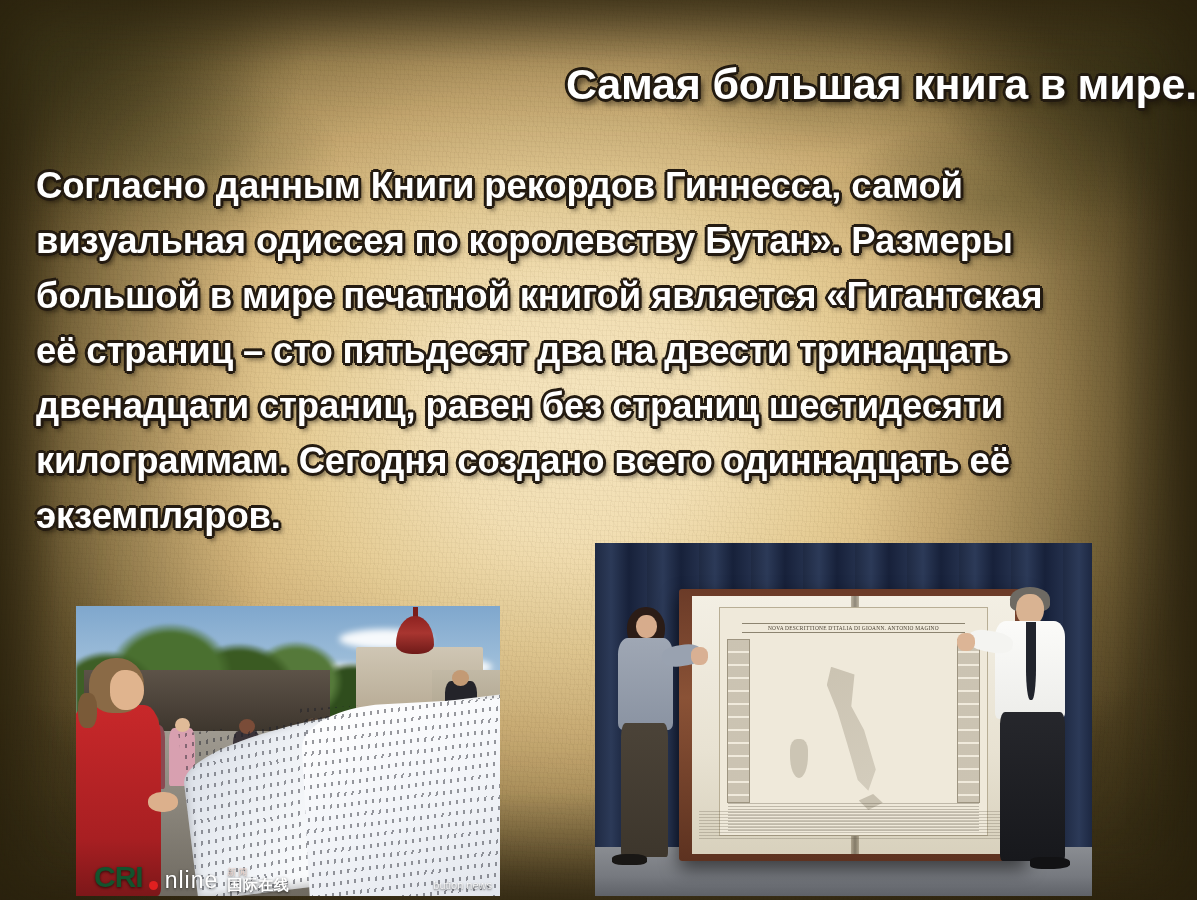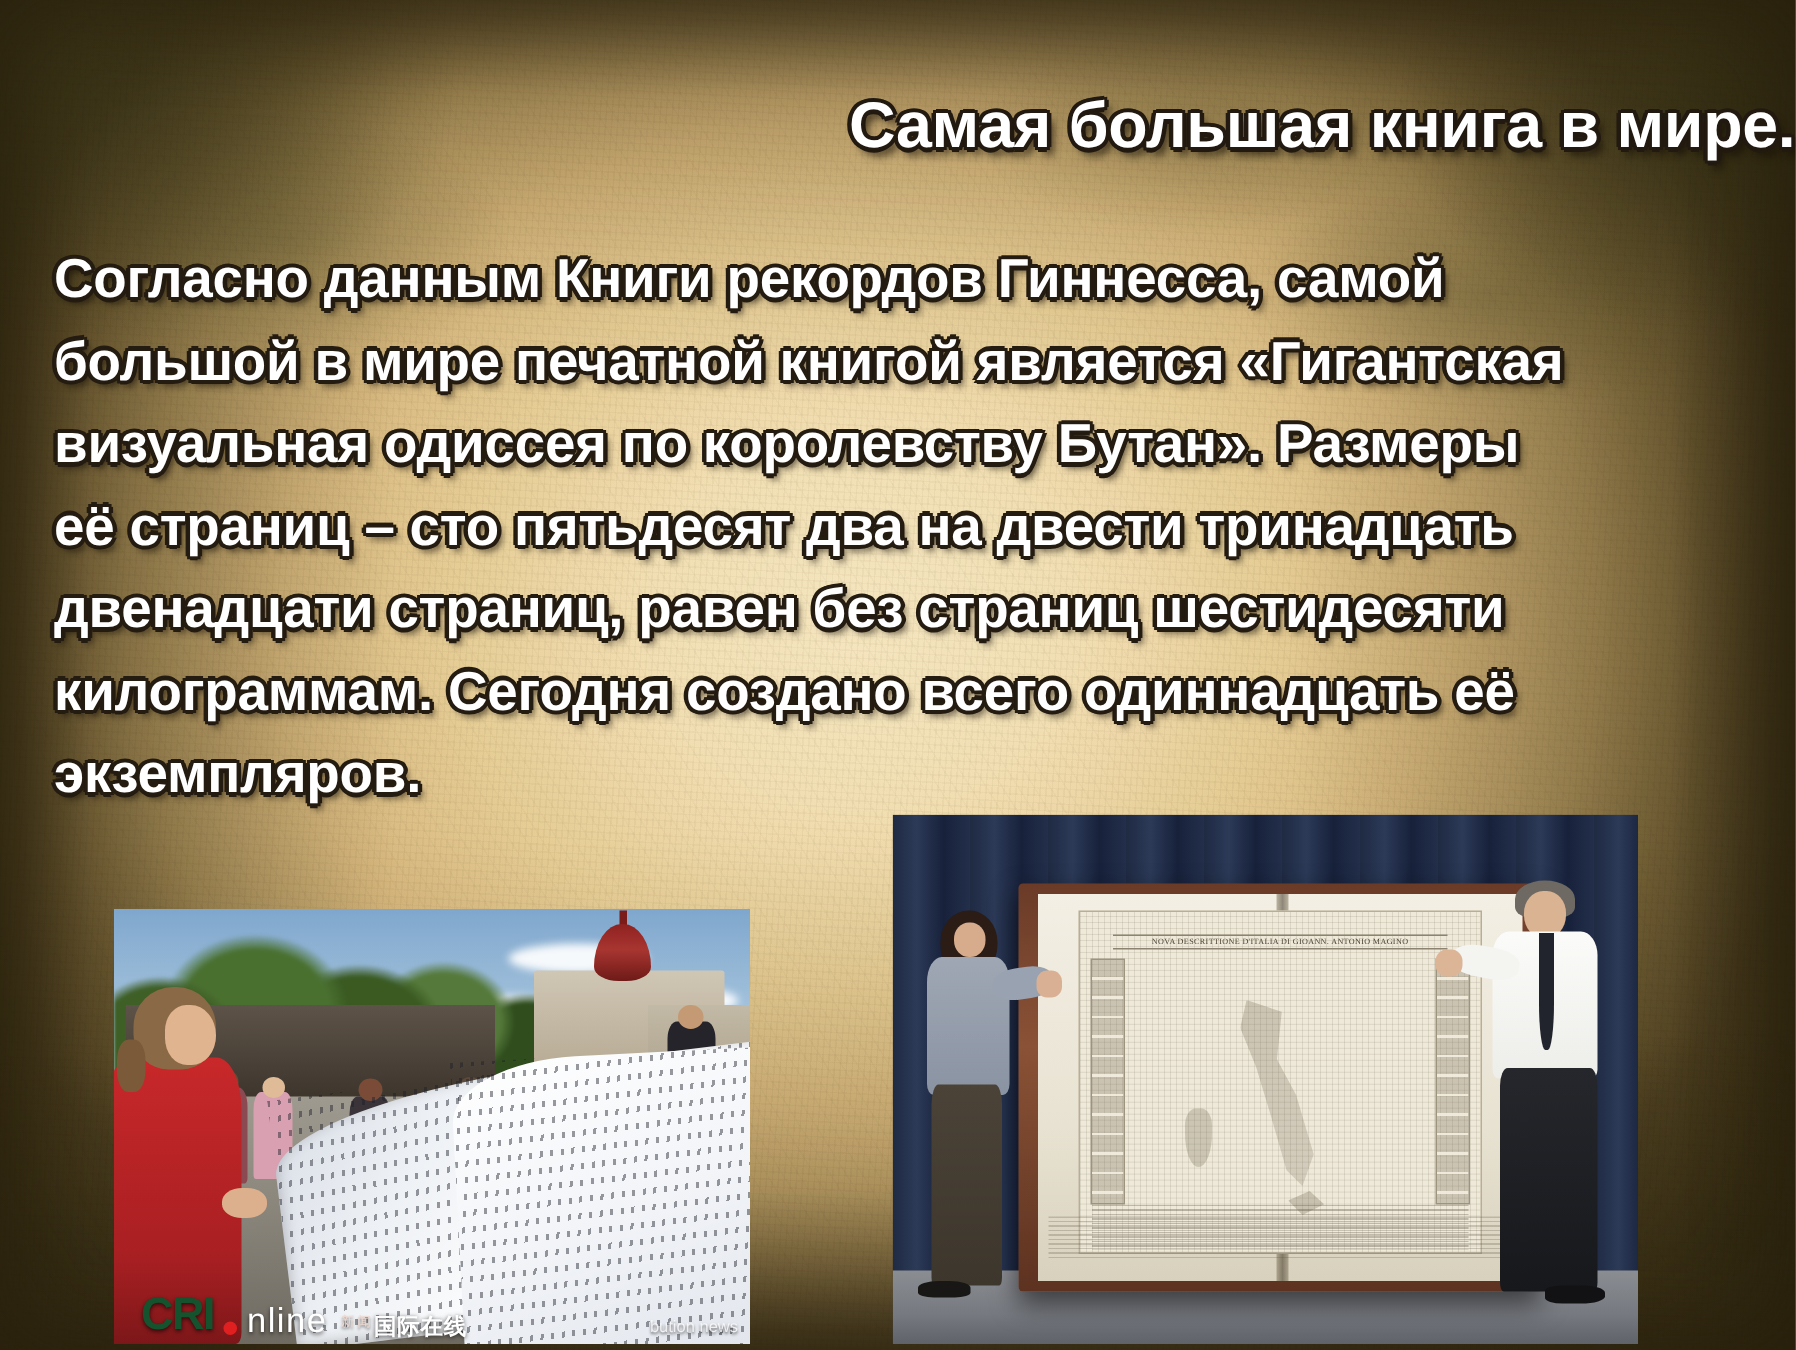--- a/index.html
+++ b/index.html
@@ -228,21 +228,21 @@
   .wm-dot {
     display: inline-block; width: 9px; height: 9px; border-radius: 50%;
     background: #e02020; margin: 0 2px 2px 1px;
   }
   .wm-online {
     font-size: 23px; color: #ffffff; line-height: 1; letter-spacing: 1px;
     text-shadow: 0 1px 3px rgba(0,0,0,0.65);
     text-align: center;
   }
   .wm-cn {
-    display: flex; flex-direction: row; align-items: flex-start;
+    display: flex; flex-direction: column; align-items: flex-start;
     margin-left: 4px; line-height: 1;
   }
   .wm-cn-top {
     font-size: 9px; color: #f0d9d0; letter-spacing: 2px;
     text-shadow: 0 1px 2px rgba(0,0,0,0.6);
   }
   .wm-cn-big {
     font-size: 15px; font-weight: bold; color: #ffffff; letter-spacing: 0.5px;
     text-shadow: 0 1px 3px rgba(0,0,0,0.7);
   }
@@ -417,22 +417,22 @@
   <div class="bg-vert"></div>
   <div class="bg-horz"></div>
   <div class="bg-stains"></div>
   <div class="bg-grain"></div>
   <div class="bg-edge"></div>
 
   <div class="title">Самая большая книга в мире.</div>
 
   <div class="body-text">
     <span class="ln">Согласно данным Книги рекордов Гиннесса, самой</span>
+    <span class="ln">визуальная одиссея по королевству Бутан». Размеры</span>
     <span class="ln">большой в мире печатной книгой является «Гигантская</span>
-    <span class="ln">визуальная одиссея по королевству Бутан». Размеры</span>
     <span class="ln">её страниц – сто пятьдесят два на двести тринадцать</span>
     <span class="ln">двенадцати страниц, равен без страниц шестидесяти</span>
     <span class="ln">килограммам. Сегодня создано всего одиннадцать её</span>
     <span class="ln">экземпляров.</span>
   </div>
 
   <div class="photo" id="photo-left">
     <div class="lp-sky"></div>
     <div class="lp-cloud" style="left:62%; top:8%;  width:22%; height:7%;"></div>
     <div class="lp-cloud" style="left:78%; top:18%; width:20%; height:6%;"></div>

